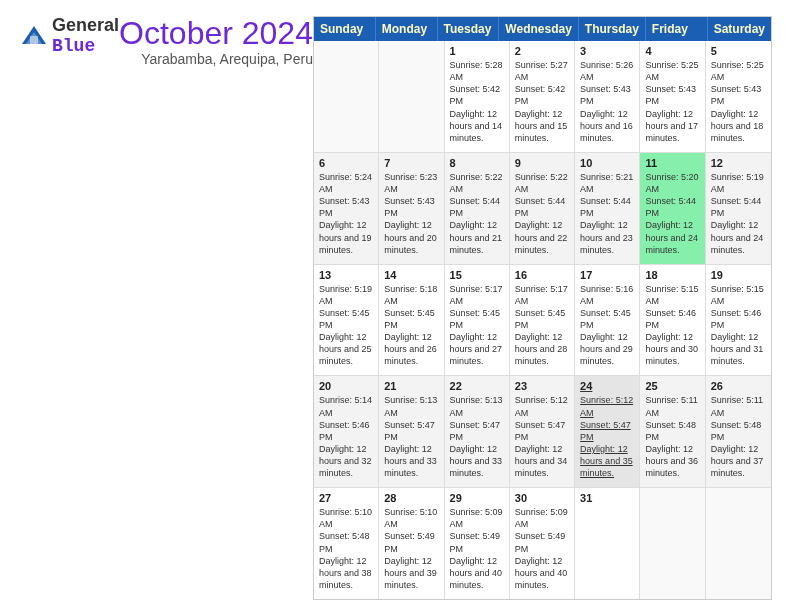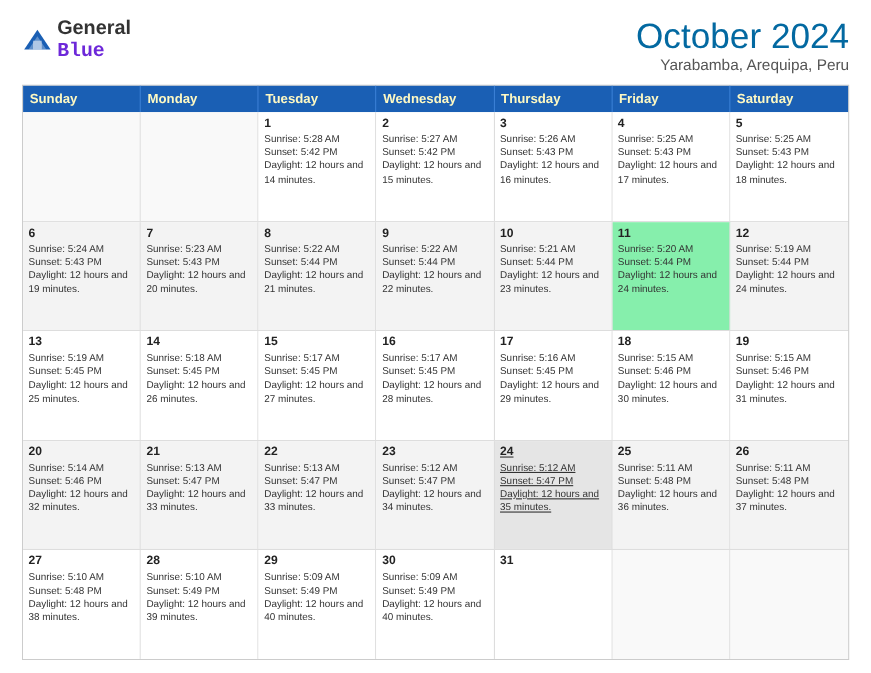--- a/index.html
+++ b/index.html
@@ -8,21 +8,20 @@
       background: #fff;
       width: 792px;
       height: 612px;
       overflow: hidden;
     }
     .page {
       width: 792px;
       height: 612px;
       padding: 16px 20px 12px 20px;
       display: flex;
-      flex-direction: column;
     }
     .header {
       display: flex;
       justify-content: space-between;
       align-items: flex-start;
       margin-bottom: 10px;
     }
     .logo {
       display: flex;
       align-items: center;
@@ -38,21 +37,21 @@
     .logo-icon {
       width: 28px;
       height: 28px;
     }
     .title-block {
       text-align: right;
     }
     .month-title {
       font-size: 32px;
       font-weight: 300;
-      color: #0369a1;
+      color: #6d28d9;
       line-height: 1.1;
     }
     .subtitle {
       font-size: 14px;
       color: #555;
     }
     .calendar {
       flex: 1;
       display: flex;
       flex-direction: column;

